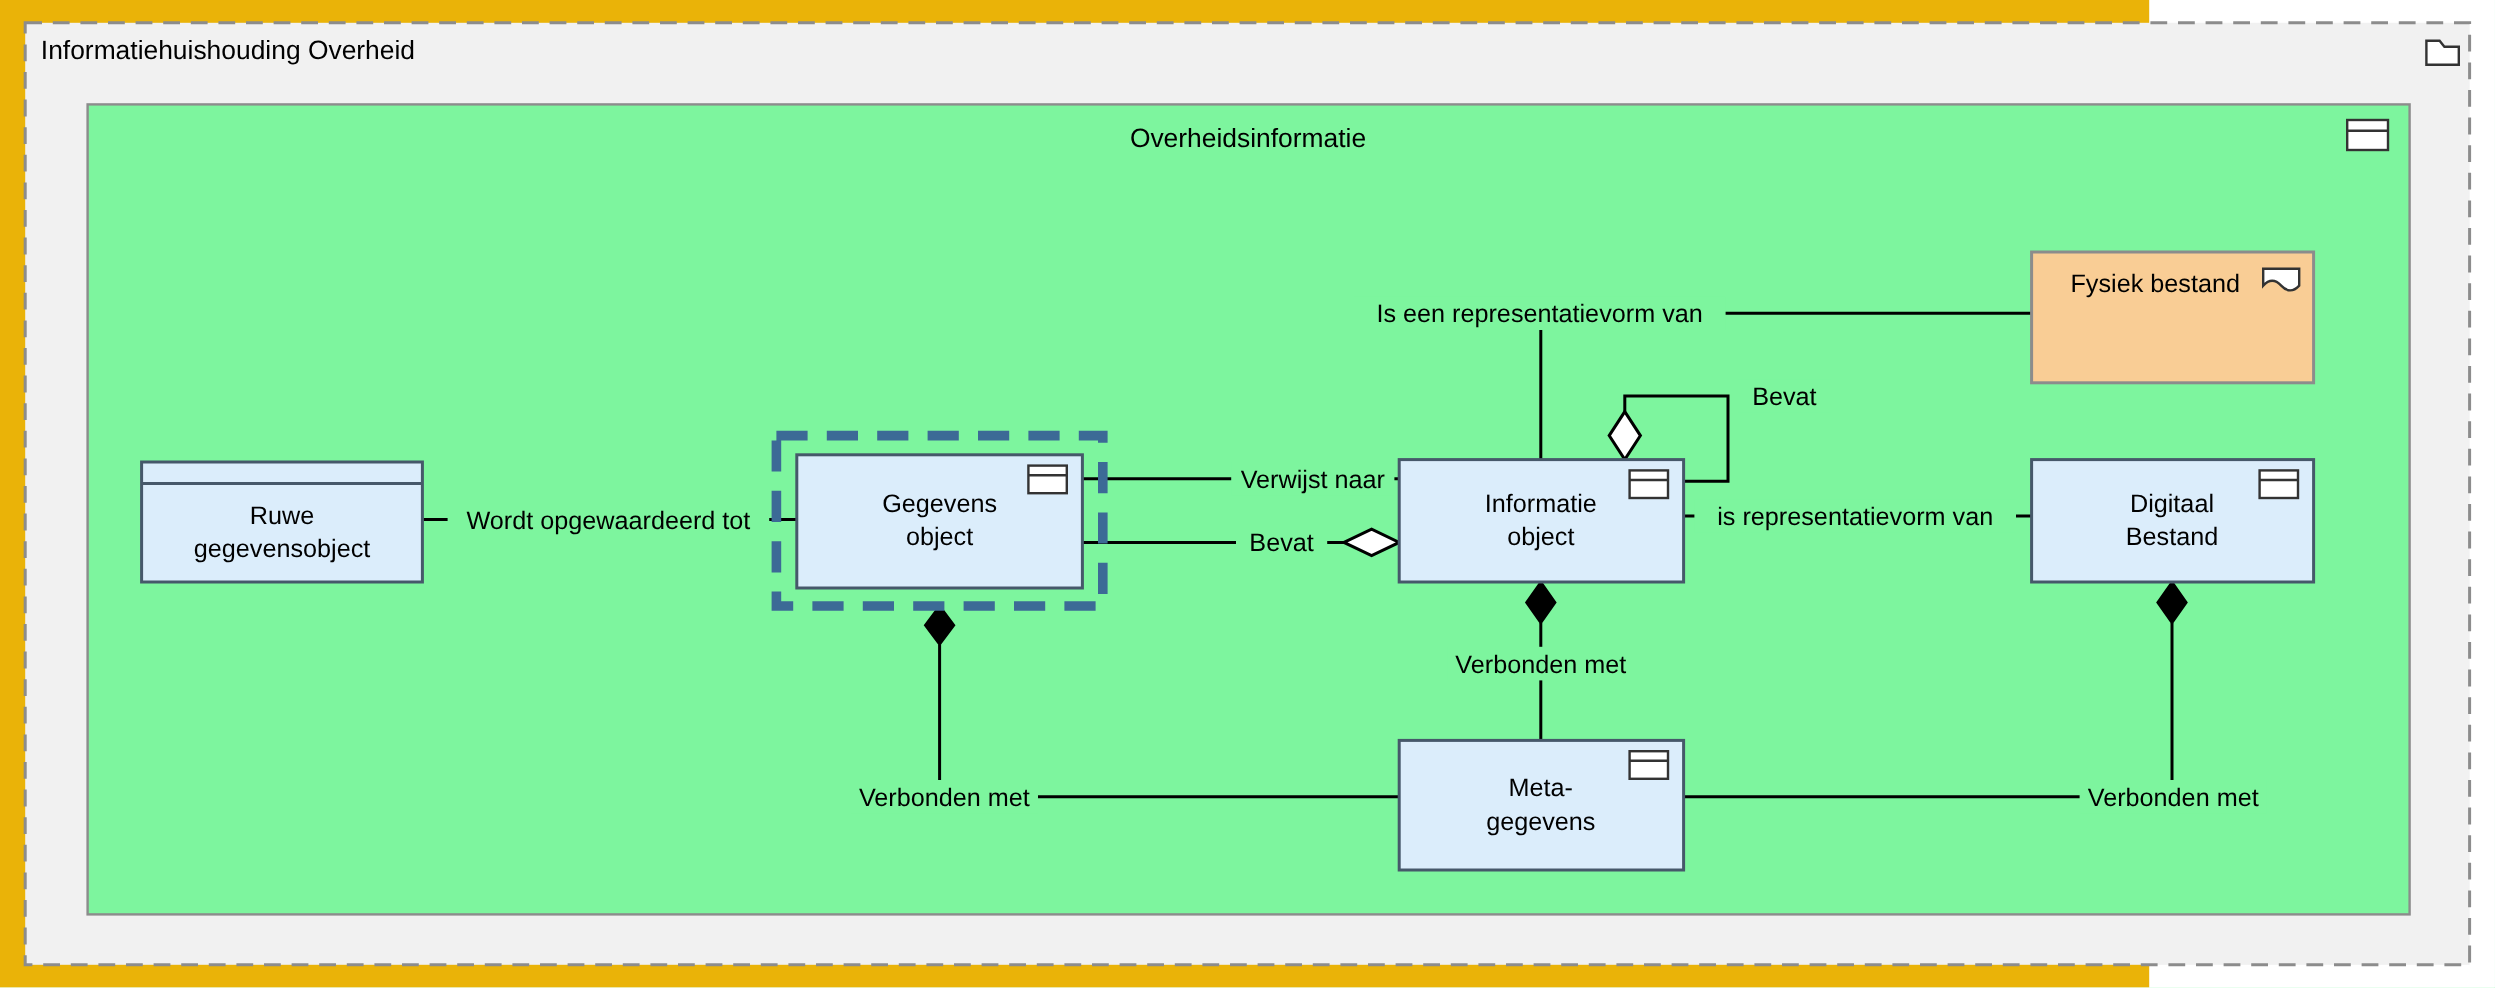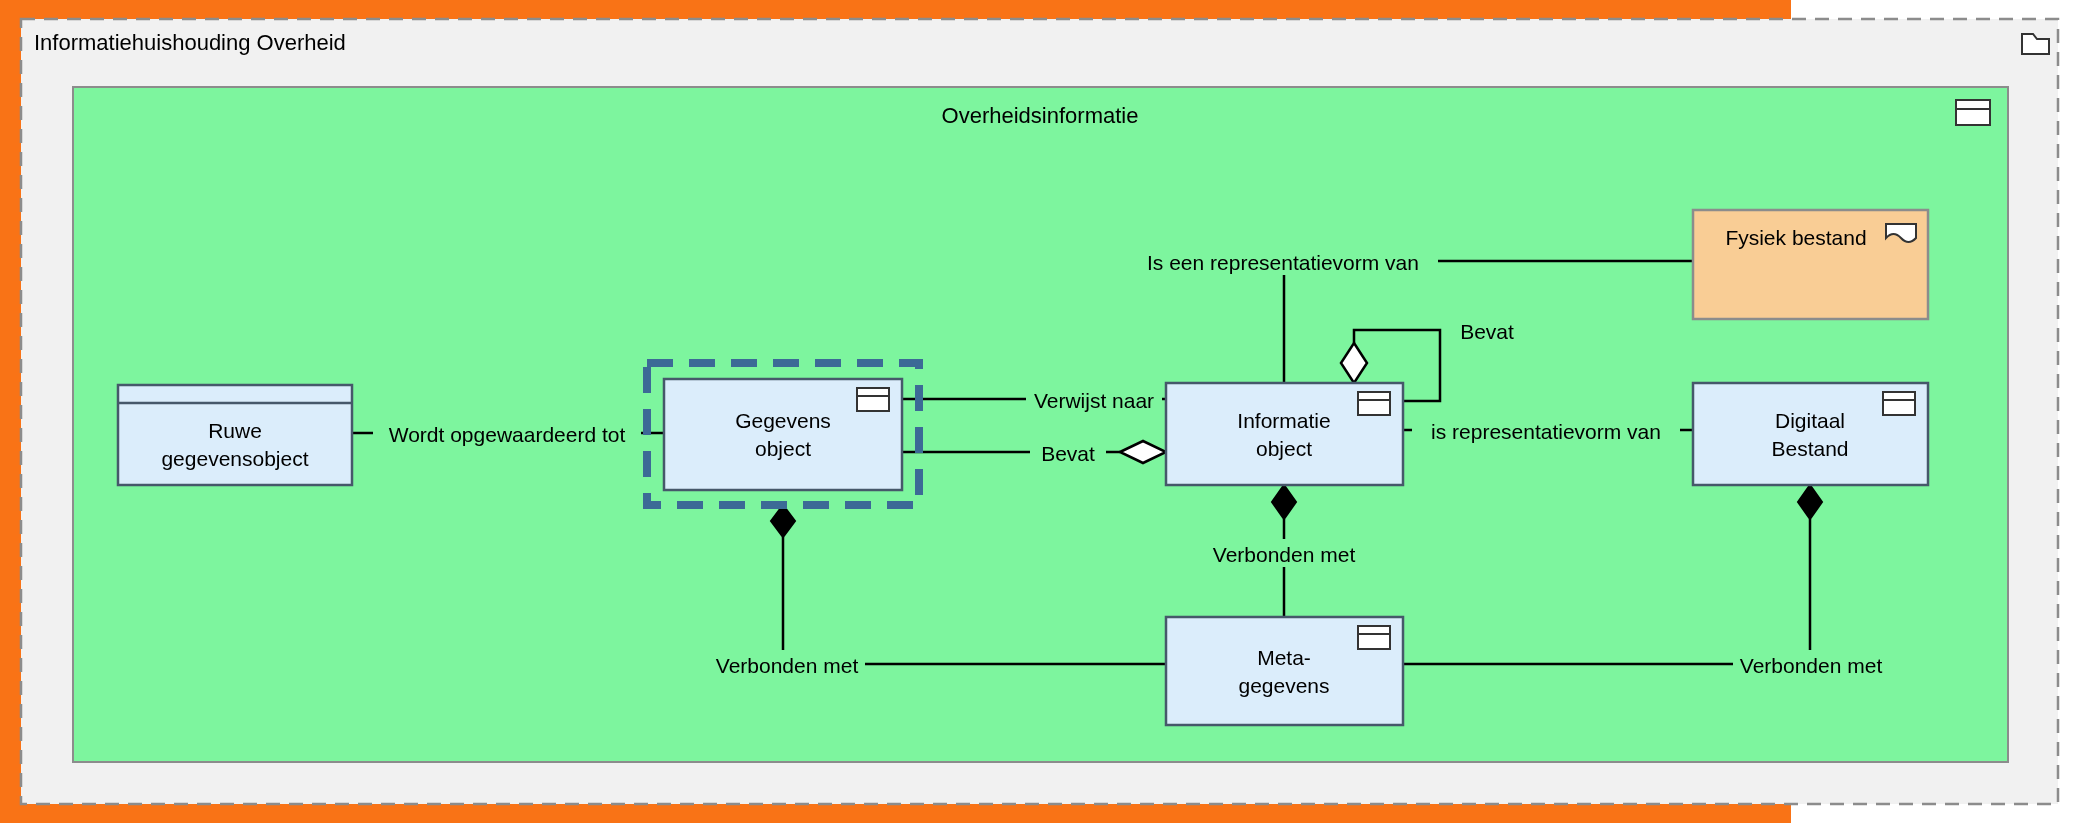--- a/index.html
+++ b/index.html
@@ -1,19 +1,19 @@
 <!DOCTYPE html>
 <html><head>
 <meta charset="utf-8">
 <style>
   html,body { margin:0; padding:0; background:#ffffff; }
   .stage {
     position:relative;
     width:1791px; height:823px;
-    background:#f97316;
+    background:#eab308;
     font-family:"Liberation Sans", sans-serif;
   }
   svg { position:absolute; left:0; top:0; }
   text { fill:#000000; }
   .outer-rect { fill:#f1f1f1; stroke:#8c8c8c; stroke-width:2.5; stroke-dasharray:14 9; }
   .group-rect { fill:#7df59e; stroke:#8c8c8c; stroke-width:2; }
   .node-rect  { fill:#dbedfb; stroke:#46586a; stroke-width:2.5; }
   .orange-rect{ fill:#f9cd95; stroke:#8c8c8c; stroke-width:2.5; }
   .sel-rect   { fill:none; stroke:#3c6a96; stroke-width:8; stroke-dasharray:26 16; }
   .rel        { stroke:#000000; stroke-width:2.5; fill:none; }

